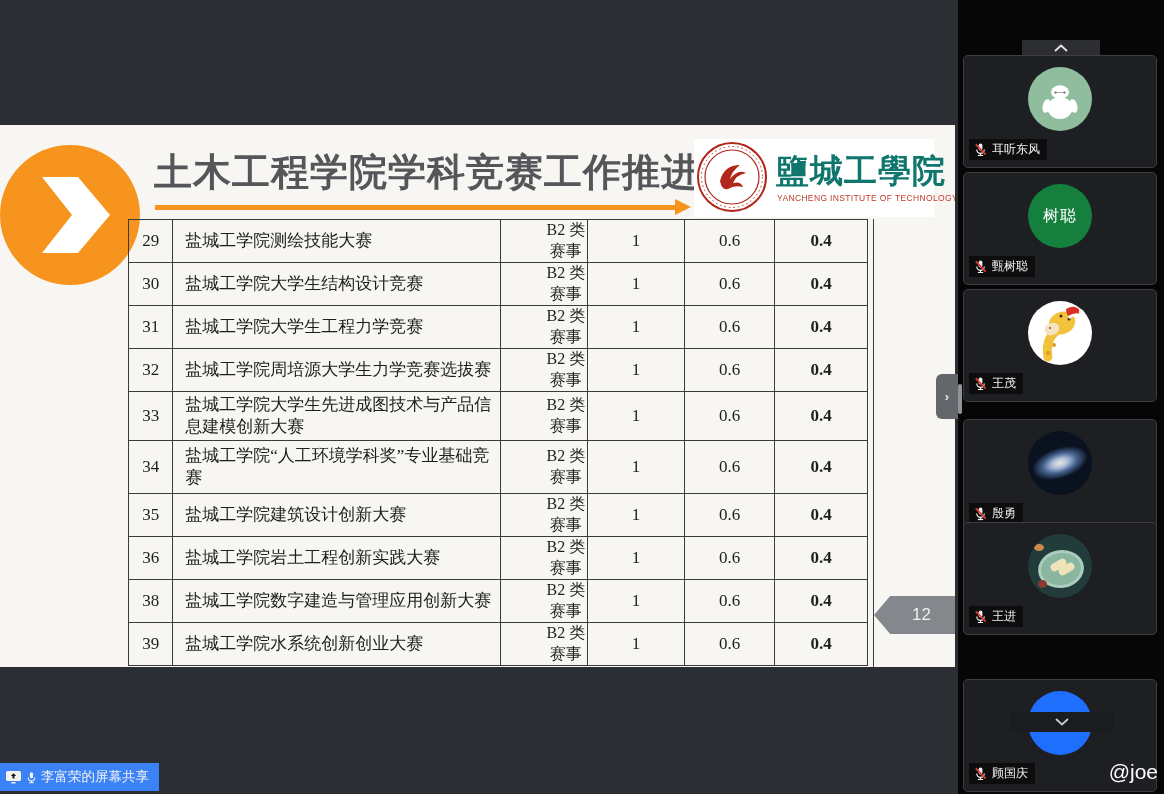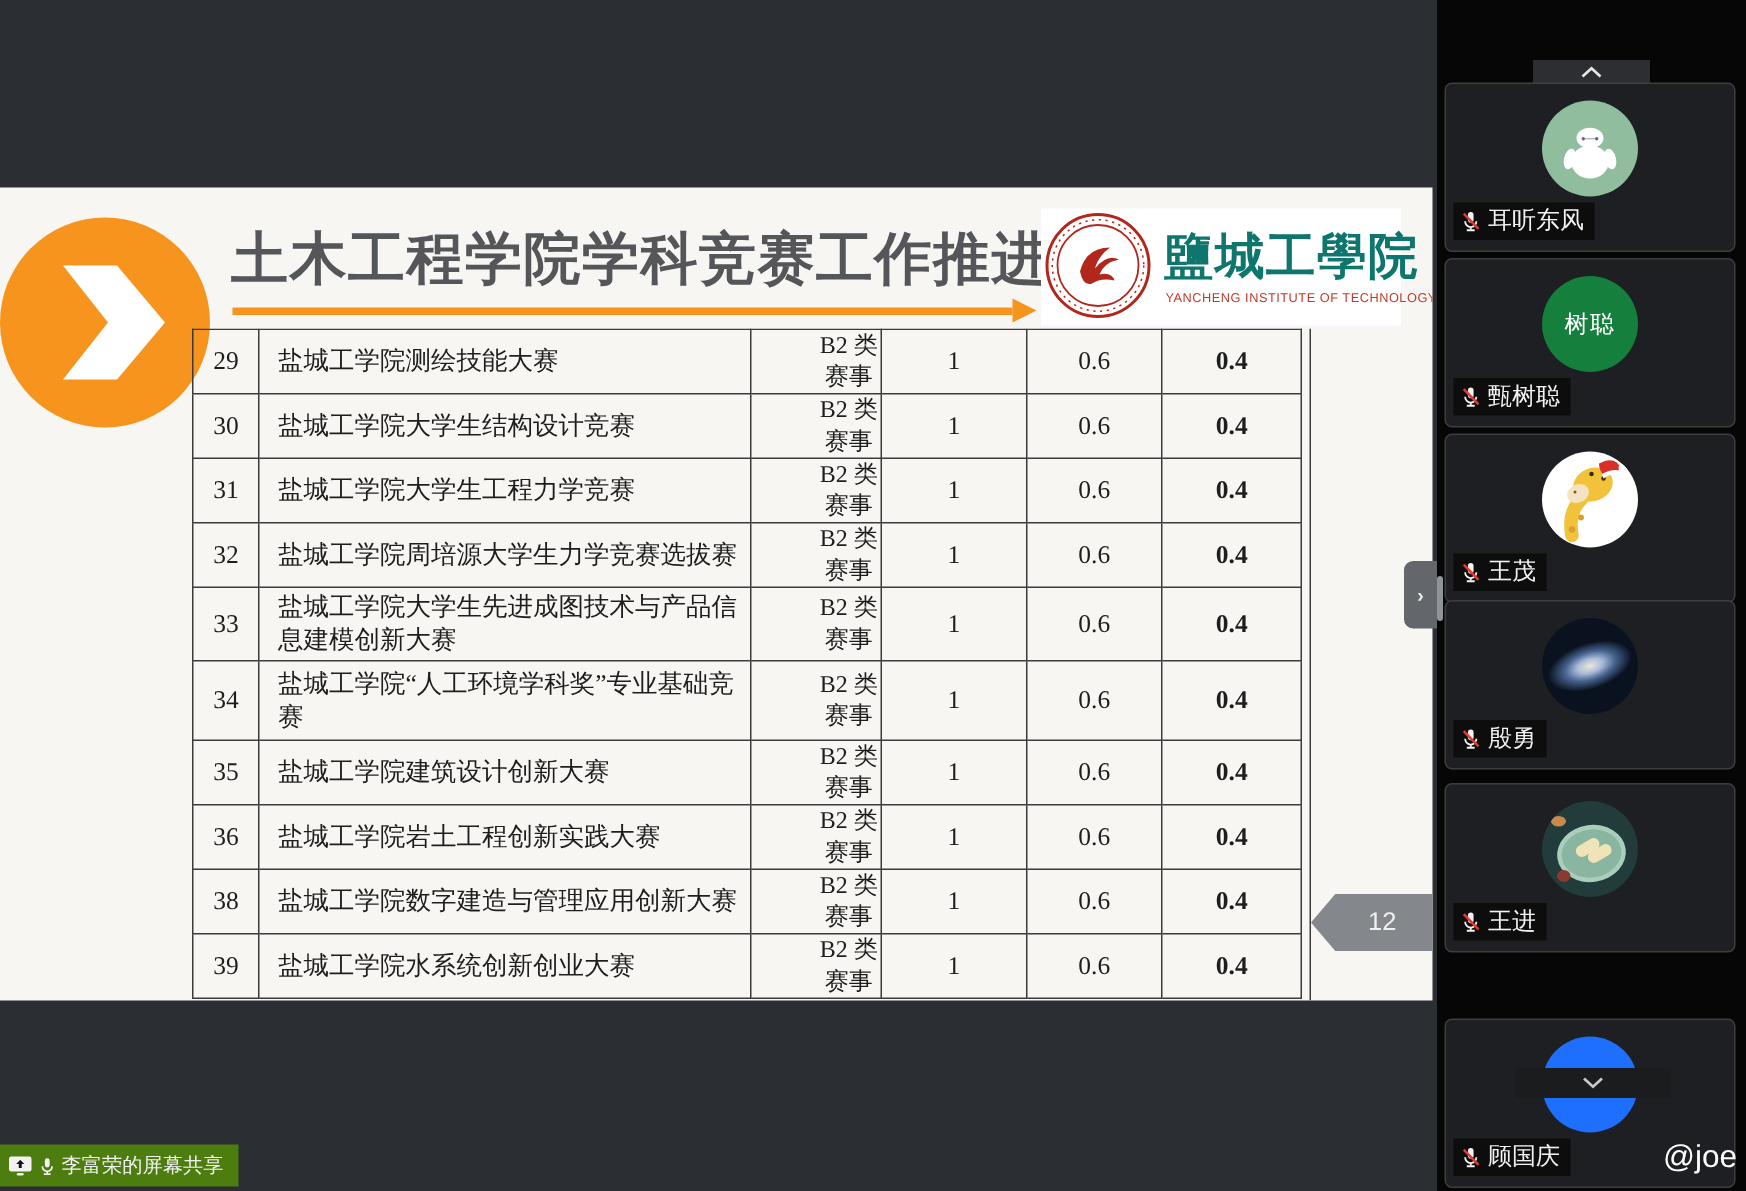--- a/index.html
+++ b/index.html
@@ -44,21 +44,21 @@
 
   .page-tag { position:absolute; left:874px; top:471px; width:81px; height:38px; background:#84888C;
               clip-path:polygon(0 50%, 20% 0, 100% 0, 100% 100%, 20% 100%);
               display:flex; align-items:center; justify-content:center; padding-left:14px;
               color:#F0F0F0; font-size:17px; }
 
   .collapse-tab { position:absolute; left:936px; top:374px; width:22px; height:45px; background:#63676B;
                   border-radius:6px 0 0 6px; display:flex; align-items:center; justify-content:center;
                   color:#E8E8E8; font-size:13px; font-weight:bold; cursor:pointer; }
 
-  .share-banner { position:absolute; left:0; top:763px; height:28px; background:#4d7c0f;
+  .share-banner { position:absolute; left:0; top:763px; height:28px; background:#3b82f6;
                   display:flex; align-items:center; gap:3px; padding:0 10px 0 5px; }
   .share-banner span.txt { color:#F2F2F2; font-size:13.5px; }
 
   
   .sidebar { position:absolute; left:958px; top:0; width:206px; height:794px; background:#060606; }
   .tile { position:absolute; left:5px; width:194px; height:113px; background:#1D1F22;
           border:1px solid #3E3E40; border-radius:5px; overflow:hidden; cursor:pointer; }
   .avatar { position:absolute; left:50%; top:43px; transform:translate(-50%,-50%); width:64px; height:64px;
             border-radius:50%; overflow:hidden; display:flex; align-items:center; justify-content:center; }
   .avatar .av-txt { color:#fff; font-size:16px; letter-spacing:1px; }
@@ -66,21 +66,21 @@
   .galaxy-core { width:120%; height:60%; transform:rotate(-18deg);
        background:radial-gradient(ellipse 45% 40% at 50% 50%, #EDE8D9 0%, #A9BBD9 30%, #46638F 60%, rgba(10,18,32,0) 100%); }
   .avatar-plate { background:#223B3B; }
   .plate-disc { position:absolute; left:10px; top:16px; width:46px; height:38px; border-radius:50%;
        background:#8AB5A1; border:3px solid #A9CEBB; transform:rotate(-8deg); }
   .roll { position:absolute; width:17px; height:8px; border-radius:4px; background:#EFE3B8; }
   .blob { position:absolute; border-radius:50%; }
 
   .name-badge { position:absolute; left:5px; bottom:7px; background:rgba(10,10,10,0.82);
                 display:flex; align-items:center; gap:4px; padding:2px 7px 2px 4px; }
-  .name-badge span { color:#F2F2F2; font-size:16px; white-space:nowrap;font-family:Liberation Serif, serif; }
+  .name-badge span { color:#F2F2F2; font-size:12px; white-space:nowrap;font-family:Liberation Serif, serif; }
 
   .scroll-up   { position:absolute; left:64px; top:40px; width:78px; height:16px; background:#2C2E31;
                  display:flex; align-items:center; justify-content:center; cursor:pointer; }
   .scroll-down { position:absolute; left:52px; top:712px; width:104px; height:20px; background:#1A1C1E;
                  display:flex; align-items:center; justify-content:center; cursor:pointer; }
   .side-scrollbar { position:absolute; left:0; top:384px; width:4px; height:30px; background:#8F9499;
                  border-radius:2px; cursor:pointer; }
 
   .watermark { position:absolute; right:6px; top:760px; color:#FDFDFD; font-size:21px; }
 </style>
@@ -288,21 +288,21 @@
             <svg width="15" height="15" viewBox="0 0 16 16">
   <rect x="6" y="1.5" width="4" height="7.5" rx="2" fill="#F2F2F2"></rect>
   <path d="M4 8 a4 4.2 0 0 0 8 0" stroke="#F2F2F2" stroke-width="1.3" fill="none"></path>
   <line x1="8" y1="12.2" x2="8" y2="14" stroke="#F2F2F2" stroke-width="1.3"></line>
   <line x1="5.2" y1="14.4" x2="10.8" y2="14.4" stroke="#F2F2F2" stroke-width="1.3"></line>
   <line x1="3" y1="2.5" x2="13.5" y2="13.5" stroke="#E23B2E" stroke-width="1.8"></line>
             </svg>
             <span>王茂</span>
           </div>
         </div>
-        <div class="tile" style="top: 400px; padding-left: 12px;">
+        <div class="tile" style="top: 419px; padding-left: 12px;">
           <div class="avatar avatar-galaxy">
       <div class="galaxy-core"></div>
           </div>
           <div class="name-badge">
             <svg width="15" height="15" viewBox="0 0 16 16">
   <rect x="6" y="1.5" width="4" height="7.5" rx="2" fill="#F2F2F2"></rect>
   <path d="M4 8 a4 4.2 0 0 0 8 0" stroke="#F2F2F2" stroke-width="1.3" fill="none"></path>
   <line x1="8" y1="12.2" x2="8" y2="14" stroke="#F2F2F2" stroke-width="1.3"></line>
   <line x1="5.2" y1="14.4" x2="10.8" y2="14.4" stroke="#F2F2F2" stroke-width="1.3"></line>
   <line x1="3" y1="2.5" x2="13.5" y2="13.5" stroke="#E23B2E" stroke-width="1.8"></line>

